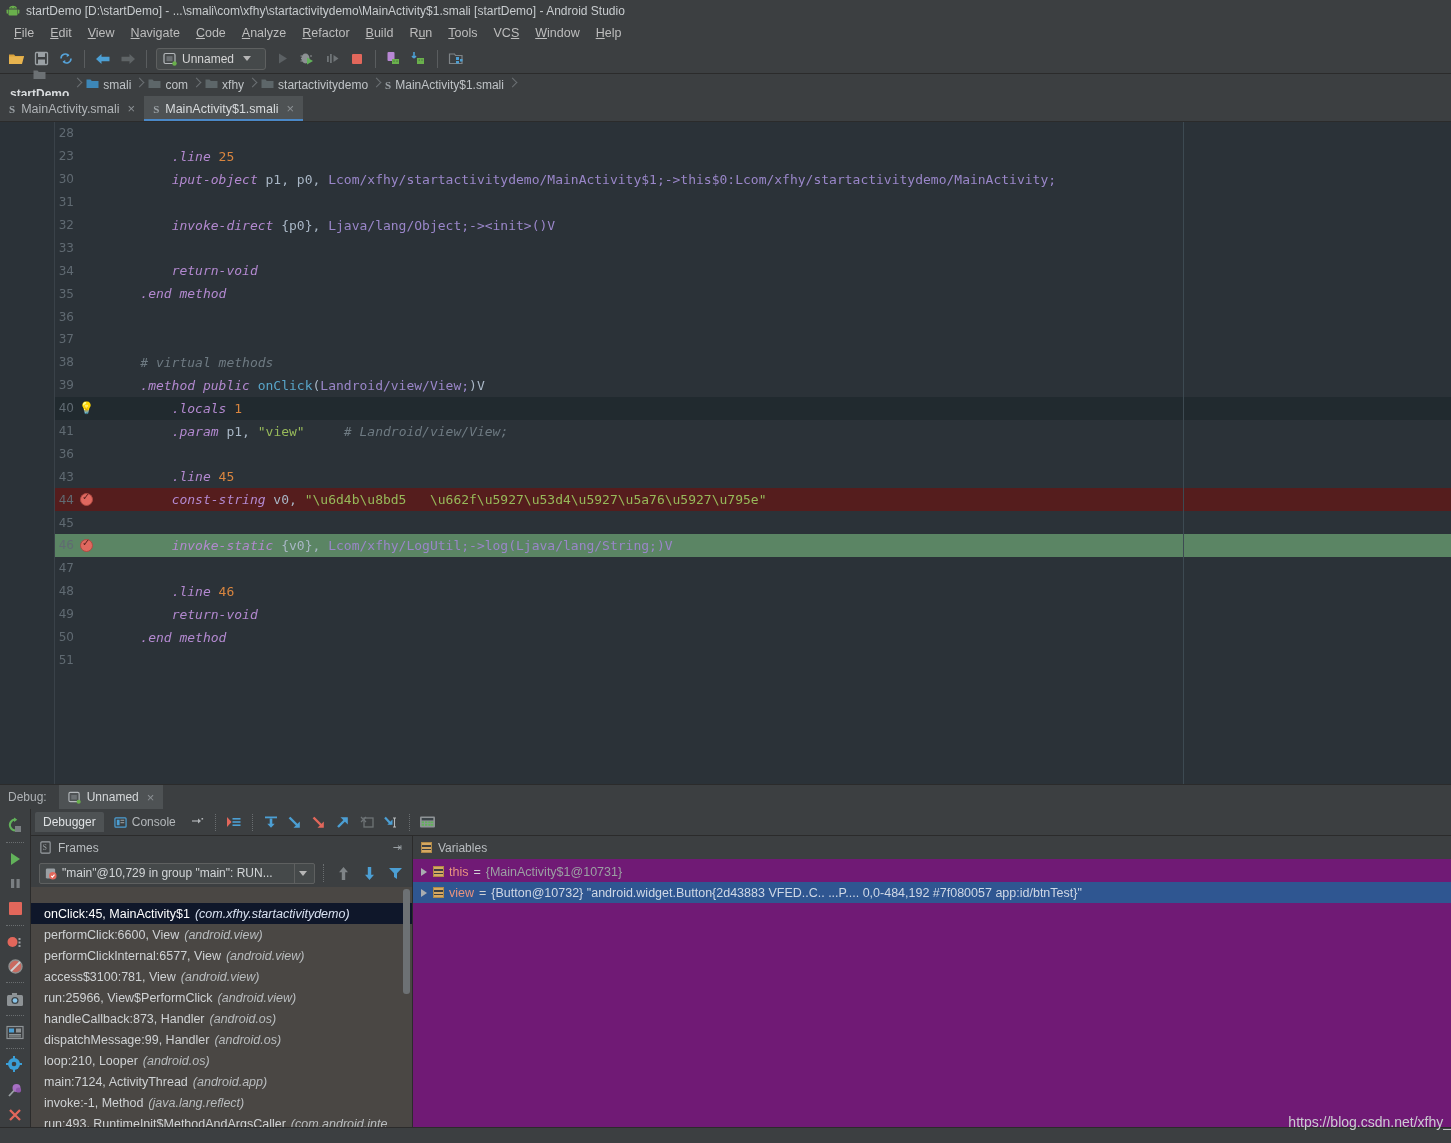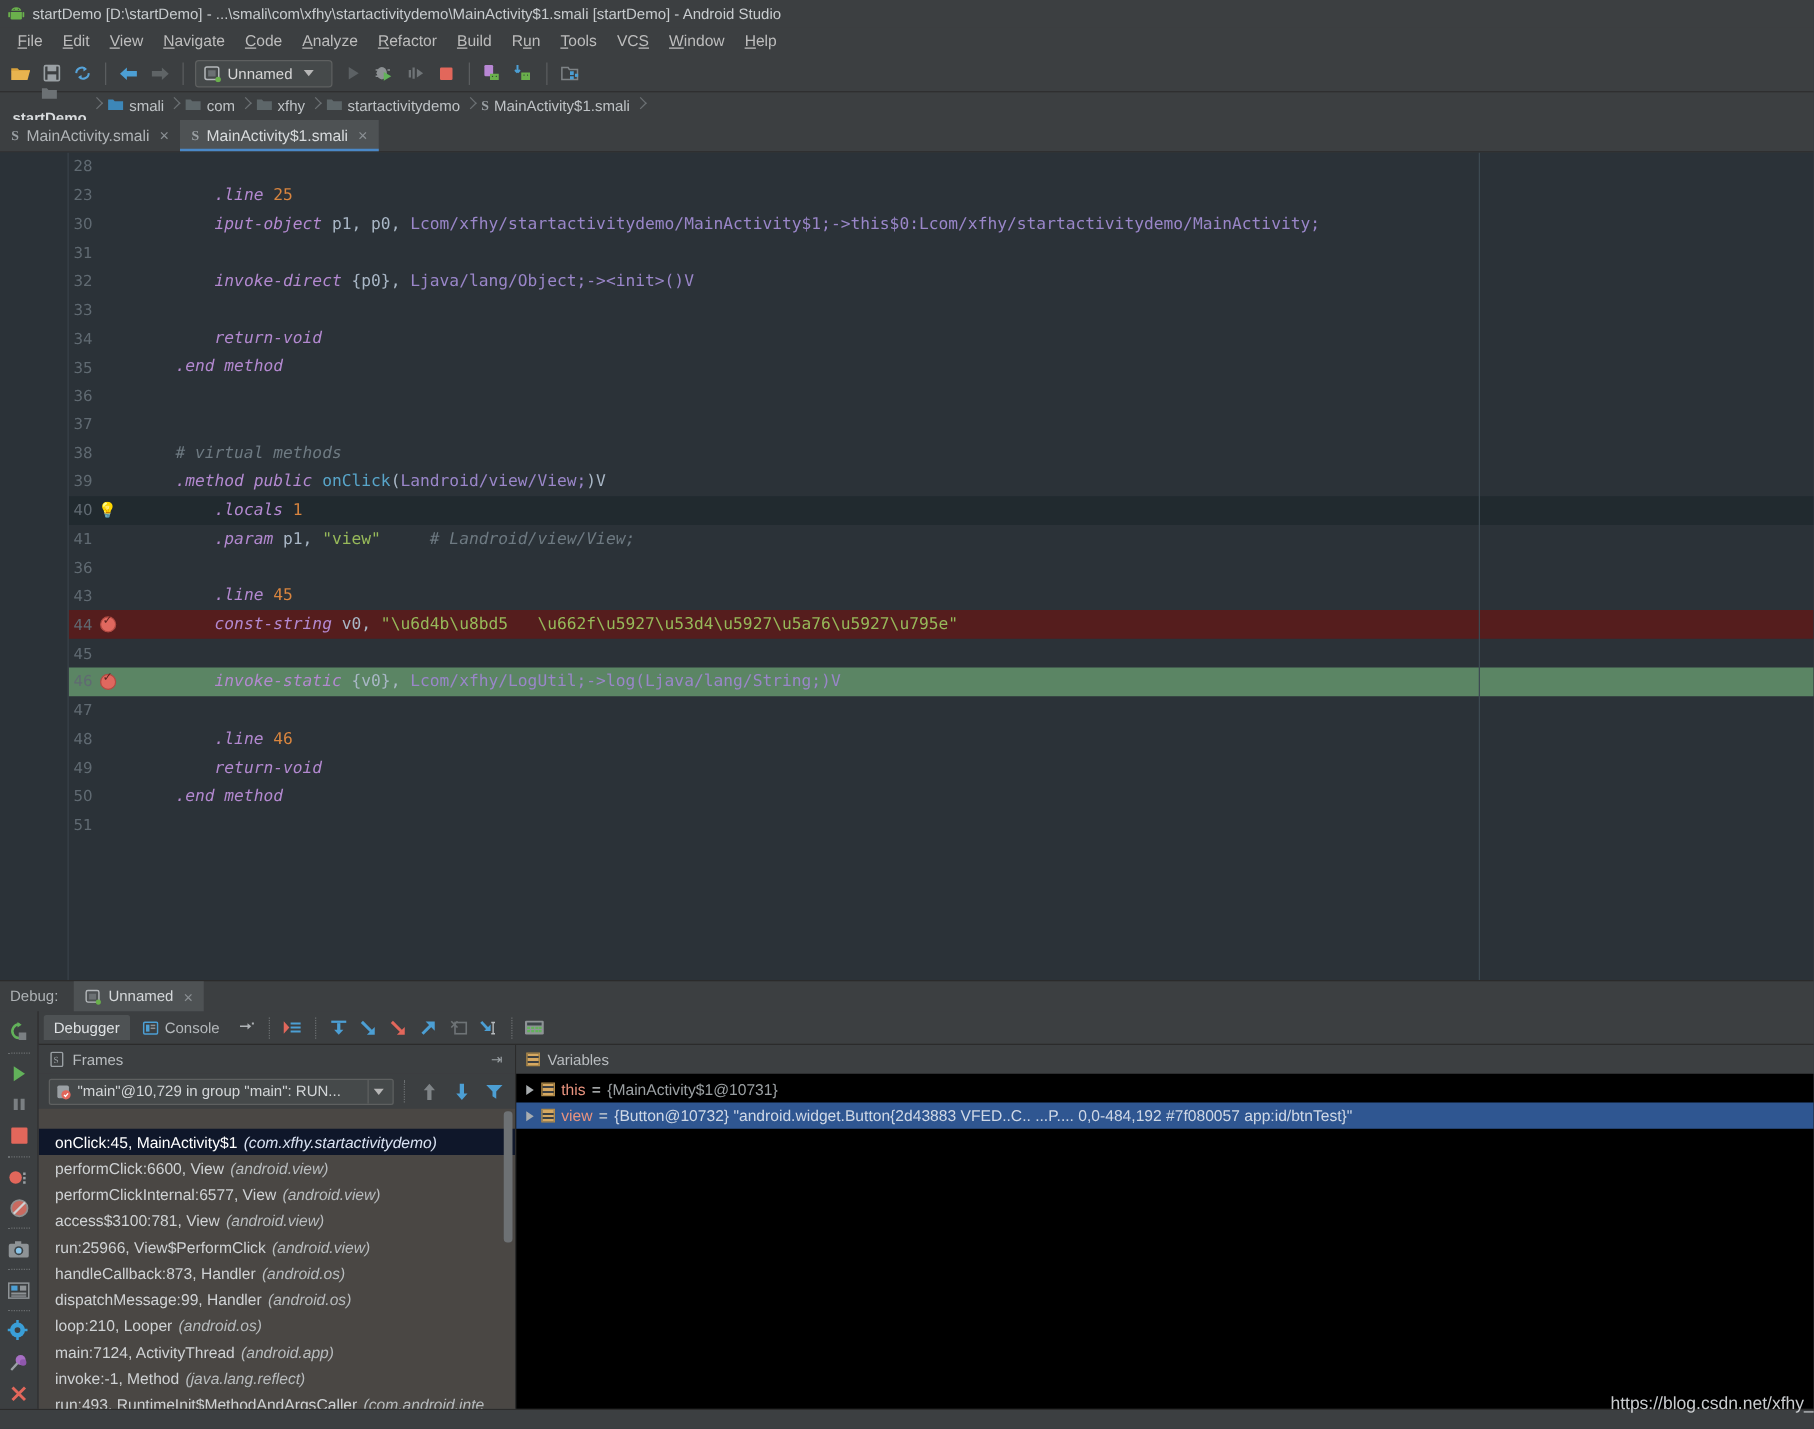--- a/index.html
+++ b/index.html
@@ -192,21 +192,21 @@
     height: 21px; display:flex; align-items:center; padding-left: 13px;
     font-size: 12.5px; color: #cfd2d4; white-space: nowrap;
   }
   .frame-row.sel { background: #0f172a; color:#ffffff;margin-top:16px; }
   .frame-pkg { color: #b8bcbe; font-style: italic; margin-left: 5px; }
   .frame-row.sel .frame-pkg { color:#d9e2f2; }
   .frames-scroll {
     position:absolute; right:2px; top:2px; width:7px; height:105px; background:#6d7174; border-radius:3px;
   }
 
-  .vars-list { flex:1; background:#000000; padding-top:2px; }
+  .vars-list { flex:1; background:#701a75; padding-top:2px; }
   .var-row {
     height: 21px; display:flex; align-items:center; gap:5px; padding-left: 8px;
     font-size: 12.5px; color:#b9bdc0; white-space: nowrap;
   }
   .var-row.sel { background: #2f5691; }
   .tri {
     width:0;height:0;border-top:4.5px solid transparent;border-bottom:4.5px solid transparent;
     border-left:6px solid #a9adb0; margin-right:1px;
   }
   .var-icon {

